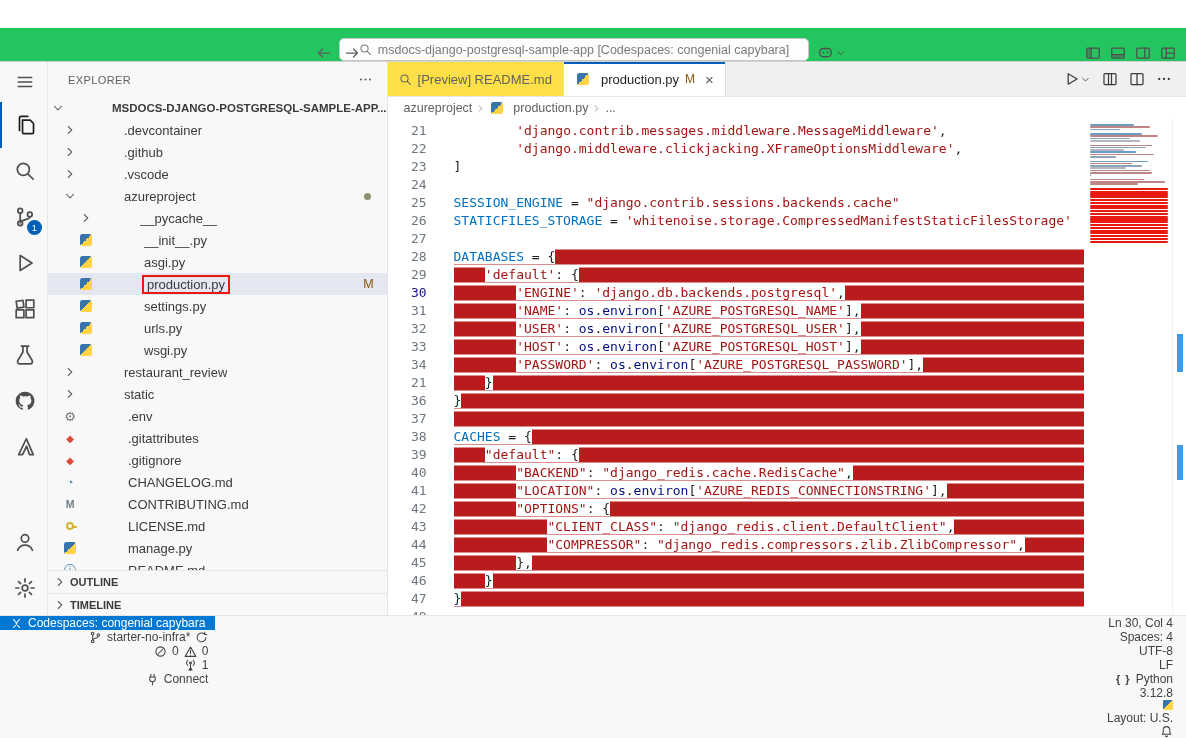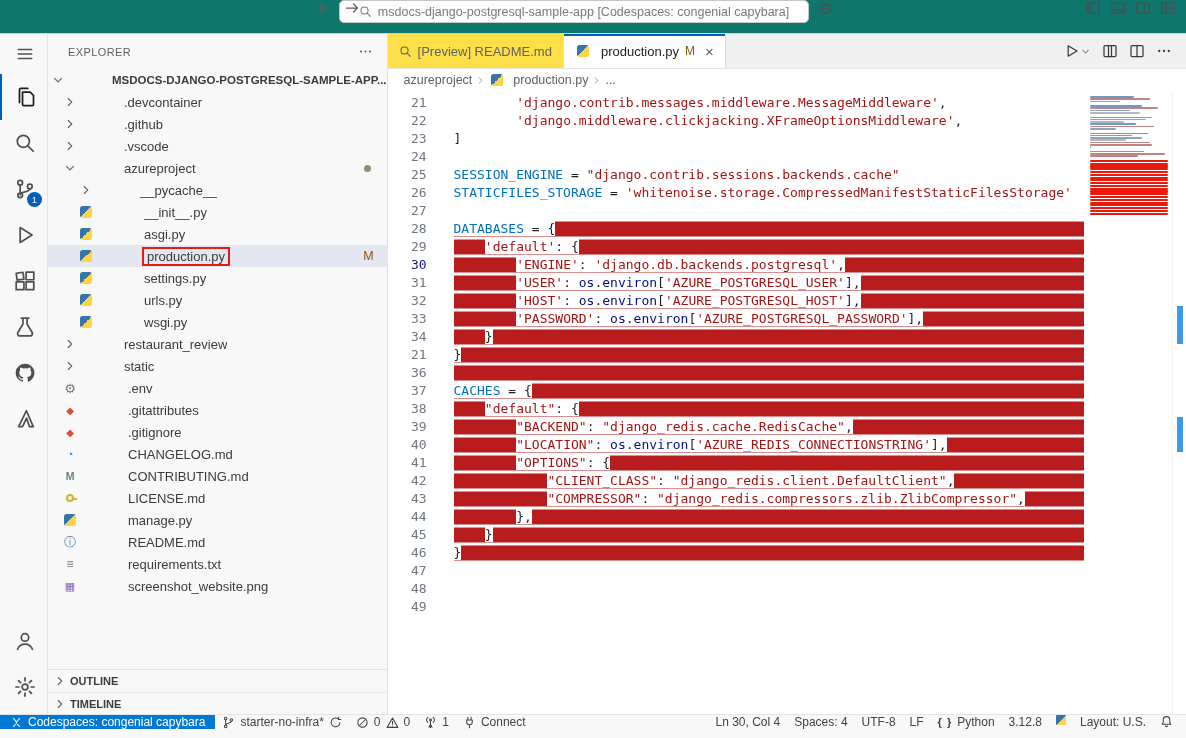--- a/index.html
+++ b/index.html
@@ -1,22 +1,22 @@
 <!DOCTYPE html>
 <html><head>
 <meta charset="utf-8">
 <style>
   * { box-sizing: border-box; margin: 0; padding: 0; }
   html,body { width:1186px; height:738px; overflow:hidden; }
   body { font-family:"Liberation Sans","DejaVu Sans",sans-serif; font-size:13px; color:#3b3b3b; background:#fff; }
   .app { width:1186px; height:738px; display:flex; flex-direction:column; }
 
   
-  .titlebar { flex:0 0 34px; background:#0f766e; border-bottom:1px solid #d1d1d1; position:relative;
-              display:flex; align-items:flex-start; justify-content:center; }
+  .titlebar { flex:0 0 34px; background:#22c55e; border-bottom:1px solid #d1d1d1; position:relative;
+              display:flex; align-items:flex-end; justify-content:center;margin-top:28px; }
   .nav-arrows { position:absolute; left:316px; display:flex; gap:12px; color:#5f5f5f; }
   .search-box { width:470px; height:23px; background:#fdfdfd; border:1px solid #c6c6c6; border-radius:5px;
                 display:flex; align-items:center; justify-content:center; gap:6px; color:#7a7a7a;
                 font-size:12.5px; cursor:pointer; }
   .copilot-wrap { display:flex; align-items:center; margin-left:8px; color:#4e4e4e; gap:1px; }
   .tb-right { position:absolute; right:10px; display:flex; gap:9px; color:#4e4e4e; }
   .ic { display:inline-flex; align-items:center; justify-content:center; }
 
   
   .main { flex:1; display:flex; min-height:0; }
@@ -98,21 +98,21 @@
   .mini.red { height:2.1px; margin-bottom:0.7px; background:#e8190f !important; width:100% !important; }
 
   .ruler { flex:0 0 14px; position:relative; border-left:1px solid #f2f2f2; }
   .ruler-mark { position:absolute; left:4px; width:6px; background:#3f9ae5; }
   .ruler-mark.m1 { top:215px; height:38px; }
   .ruler-mark.m2 { top:326px; height:35px; }
 
   
   .statusbar { flex:0 0 24px; background:#f8f8f8; border-top:1px solid #e5e5e5; display:flex;
                align-items:stretch; font-size:12px; color:#424242; }
-  .sb-left, .sb-right { display:flex; align-items:flex-start; }
+  .sb-left, .sb-right { display:flex; align-items:flex-end;flex-direction:column; }
   .sb-right { margin-left:auto; padding-right:6px; }
   .sb-item { display:flex; align-items:center; gap:5px; padding:0 7px; cursor:pointer; white-space:nowrap; }
   .sb-item.remote { background:#0078d4; color:#fff; padding:0 10px; }
   .braces { font-size:11px; letter-spacing:1px; font-weight:700; }
 </style>
 </head>
 <body>
 
 <div class="app">
 
@@ -554,20 +554,21 @@
             <div class="cl"><span class="tk-p">        </span><span class="tk-s">'django.contrib.messages.middleware.MessageMiddleware'</span><span class="tk-p">,</span></div>
             <div class="cl"><span class="tk-p">        </span><span class="tk-s">'django.middleware.clickjacking.XFrameOptionsMiddleware'</span><span class="tk-p">,</span></div>
             <div class="cl"><span class="tk-p">]</span></div>
             <div class="cl"></div>
             <div class="cl"><span class="tk-c">SESSION_ENGINE</span><span class="tk-p"> = </span><span class="tk-s">"django.contrib.sessions.backends.cache"</span></div>
             <div class="cl"><span class="tk-c">STATICFILES_STORAGE</span><span class="tk-p"> = </span><span class="tk-s">'whitenoise.storage.CompressedManifestStaticFilesStorage'</span></div>
             <div class="cl"></div>
             <div class="cl red"><span class="codebg"><span class="tk-c">DATABASES</span><span class="tk-p"> = {</span></span></div>
             <div class="cl red"><span class="tk-p">    </span><span class="codebg"><span class="tk-s">'default'</span><span class="tk-p">: {</span></span></div>
             <div class="cl red"><span class="tk-p">        </span><span class="codebg"><span class="tk-s">'ENGINE'</span><span class="tk-p">: </span><span class="tk-s">'django.db.backends.postgresql'</span><span class="tk-p">,</span></span></div>
+            <div class="cl red"><span class="tk-p">        </span><span class="codebg"><span class="tk-s">'NAME'</span><span class="tk-p">: </span><span class="tk-v">os</span><span class="tk-p">.</span><span class="tk-v">environ</span><span class="tk-p">[</span><span class="tk-s">'AZURE_POSTGRESQL_NAME'</span><span class="tk-p">],</span></span></div>
             <div class="cl red"><span class="tk-p">        </span><span class="codebg"><span class="tk-s">'USER'</span><span class="tk-p">: </span><span class="tk-v">os</span><span class="tk-p">.</span><span class="tk-v">environ</span><span class="tk-p">[</span><span class="tk-s">'AZURE_POSTGRESQL_USER'</span><span class="tk-p">],</span></span></div>
             <div class="cl red"><span class="tk-p">        </span><span class="codebg"><span class="tk-s">'HOST'</span><span class="tk-p">: </span><span class="tk-v">os</span><span class="tk-p">.</span><span class="tk-v">environ</span><span class="tk-p">[</span><span class="tk-s">'AZURE_POSTGRESQL_HOST'</span><span class="tk-p">],</span></span></div>
             <div class="cl red"><span class="tk-p">        </span><span class="codebg"><span class="tk-s">'PASSWORD'</span><span class="tk-p">: </span><span class="tk-v">os</span><span class="tk-p">.</span><span class="tk-v">environ</span><span class="tk-p">[</span><span class="tk-s">'AZURE_POSTGRESQL_PASSWORD'</span><span class="tk-p">],</span></span></div>
             <div class="cl red"><span class="tk-p">    </span><span class="codebg"><span class="tk-p">}</span></span></div>
             <div class="cl red"><span class="codebg"><span class="tk-p">}</span></span></div>
             <div class="cl red"></div>
             <div class="cl red"><span class="codebg"><span class="tk-c">CACHES</span><span class="tk-p"> = {</span></span></div>
             <div class="cl red"><span class="tk-p">    </span><span class="codebg"><span class="tk-s">"default"</span><span class="tk-p">: {</span></span></div>
             <div class="cl red"><span class="tk-p">        </span><span class="codebg"><span class="tk-s">"BACKEND"</span><span class="tk-p">: </span><span class="tk-s">"django_redis.cache.RedisCache"</span><span class="tk-p">,</span></span></div>
             <div class="cl red"><span class="tk-p">        </span><span class="codebg"><span class="tk-s">"LOCATION"</span><span class="tk-p">: </span><span class="tk-v">os</span><span class="tk-p">.</span><span class="tk-v">environ</span><span class="tk-p">[</span><span class="tk-s">'AZURE_REDIS_CONNECTIONSTRING'</span><span class="tk-p">],</span></span></div>

